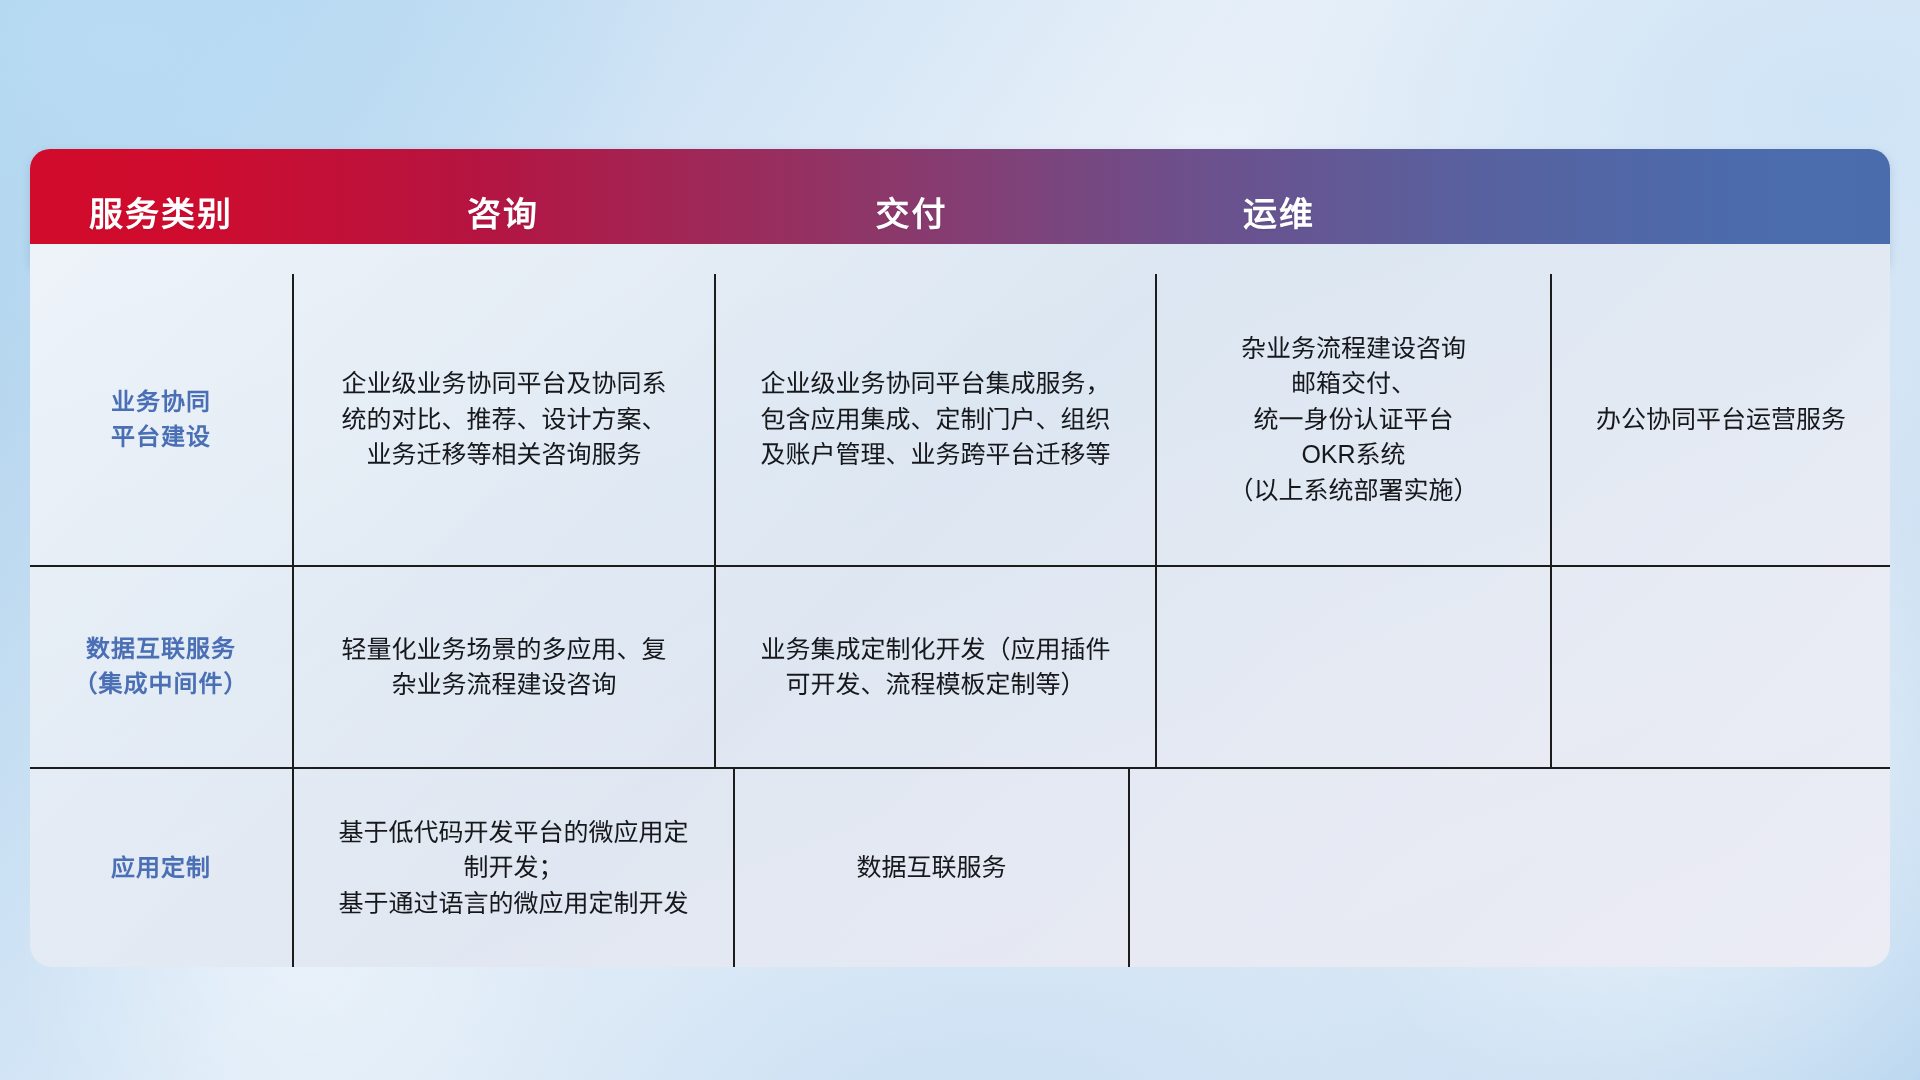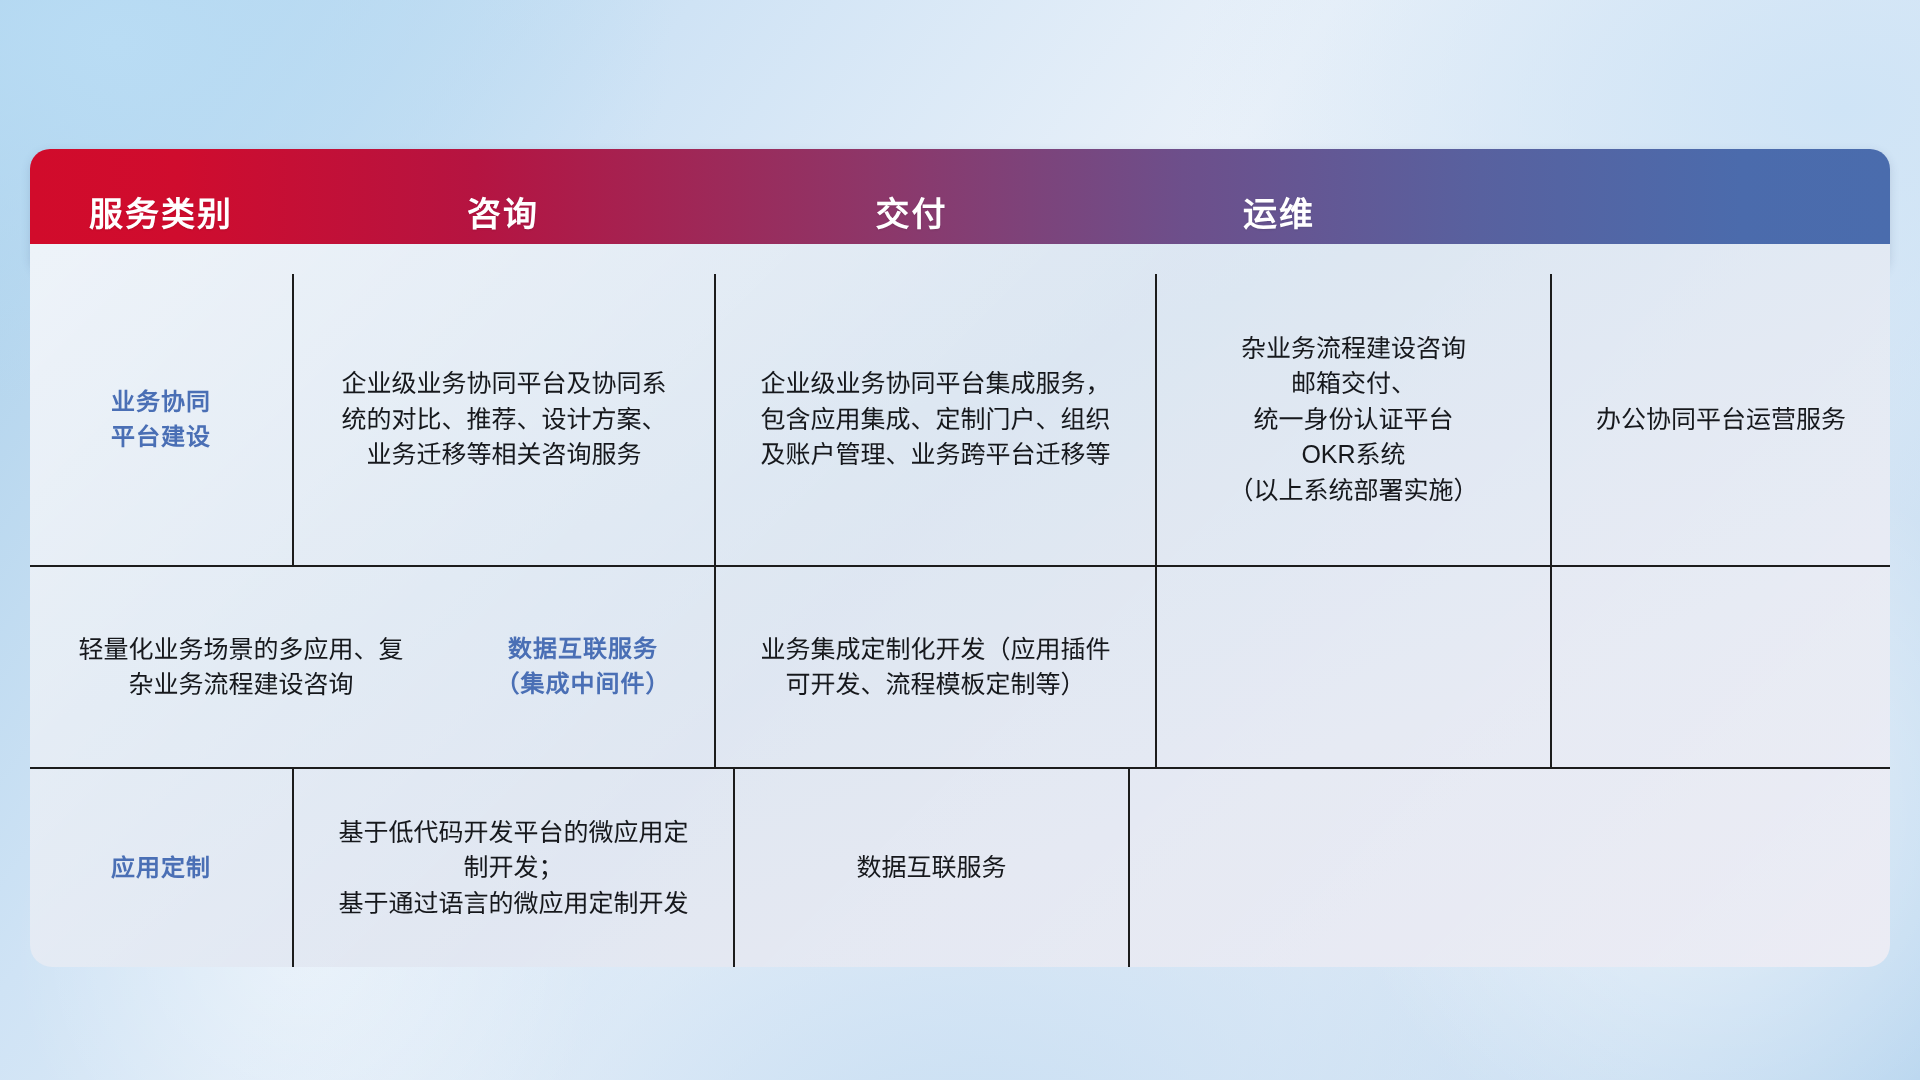--- a/index.html
+++ b/index.html
@@ -166,24 +166,24 @@
 及账户管理、业务跨平台迁移等</div>
         <div class="tcell c3">杂业务流程建设咨询
 邮箱交付、
 统一身份认证平台
 OKR系统
 （以上系统部署实施）</div>
         <div class="tcell c4">办公协同平台运营服务</div>
       </div>
 
       <div class="trow r1">
+        <div class="tcell c0 cat">数据互联服务
+（集成中间件）</div>
         <div class="tcell c1">轻量化业务场景的多应用、复
 杂业务流程建设咨询</div>
-        <div class="tcell c0 cat">数据互联服务
-（集成中间件）</div>
         <div class="tcell c2">业务集成定制化开发（应用插件
 可开发、流程模板定制等）</div>
         <div class="tcell c3"></div>
         <div class="tcell c4"></div>
       </div>
 
       <div class="trow r2">
         <div class="tcell c0 cat">应用定制</div>
         <div class="tcell c2">基于低代码开发平台的微应用定
 制开发；

